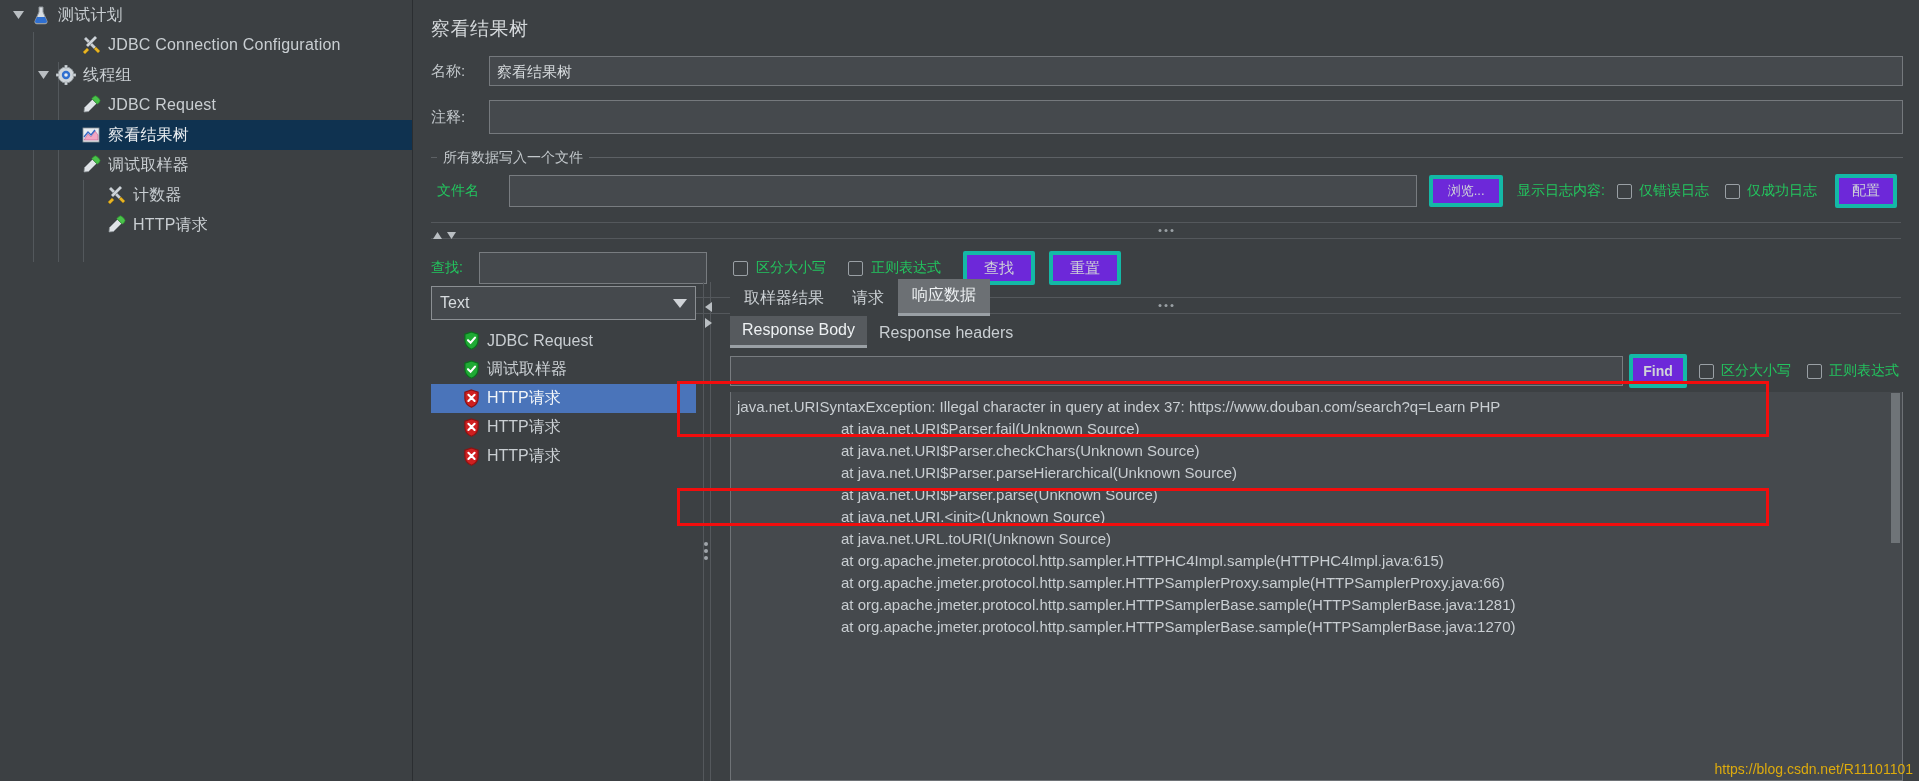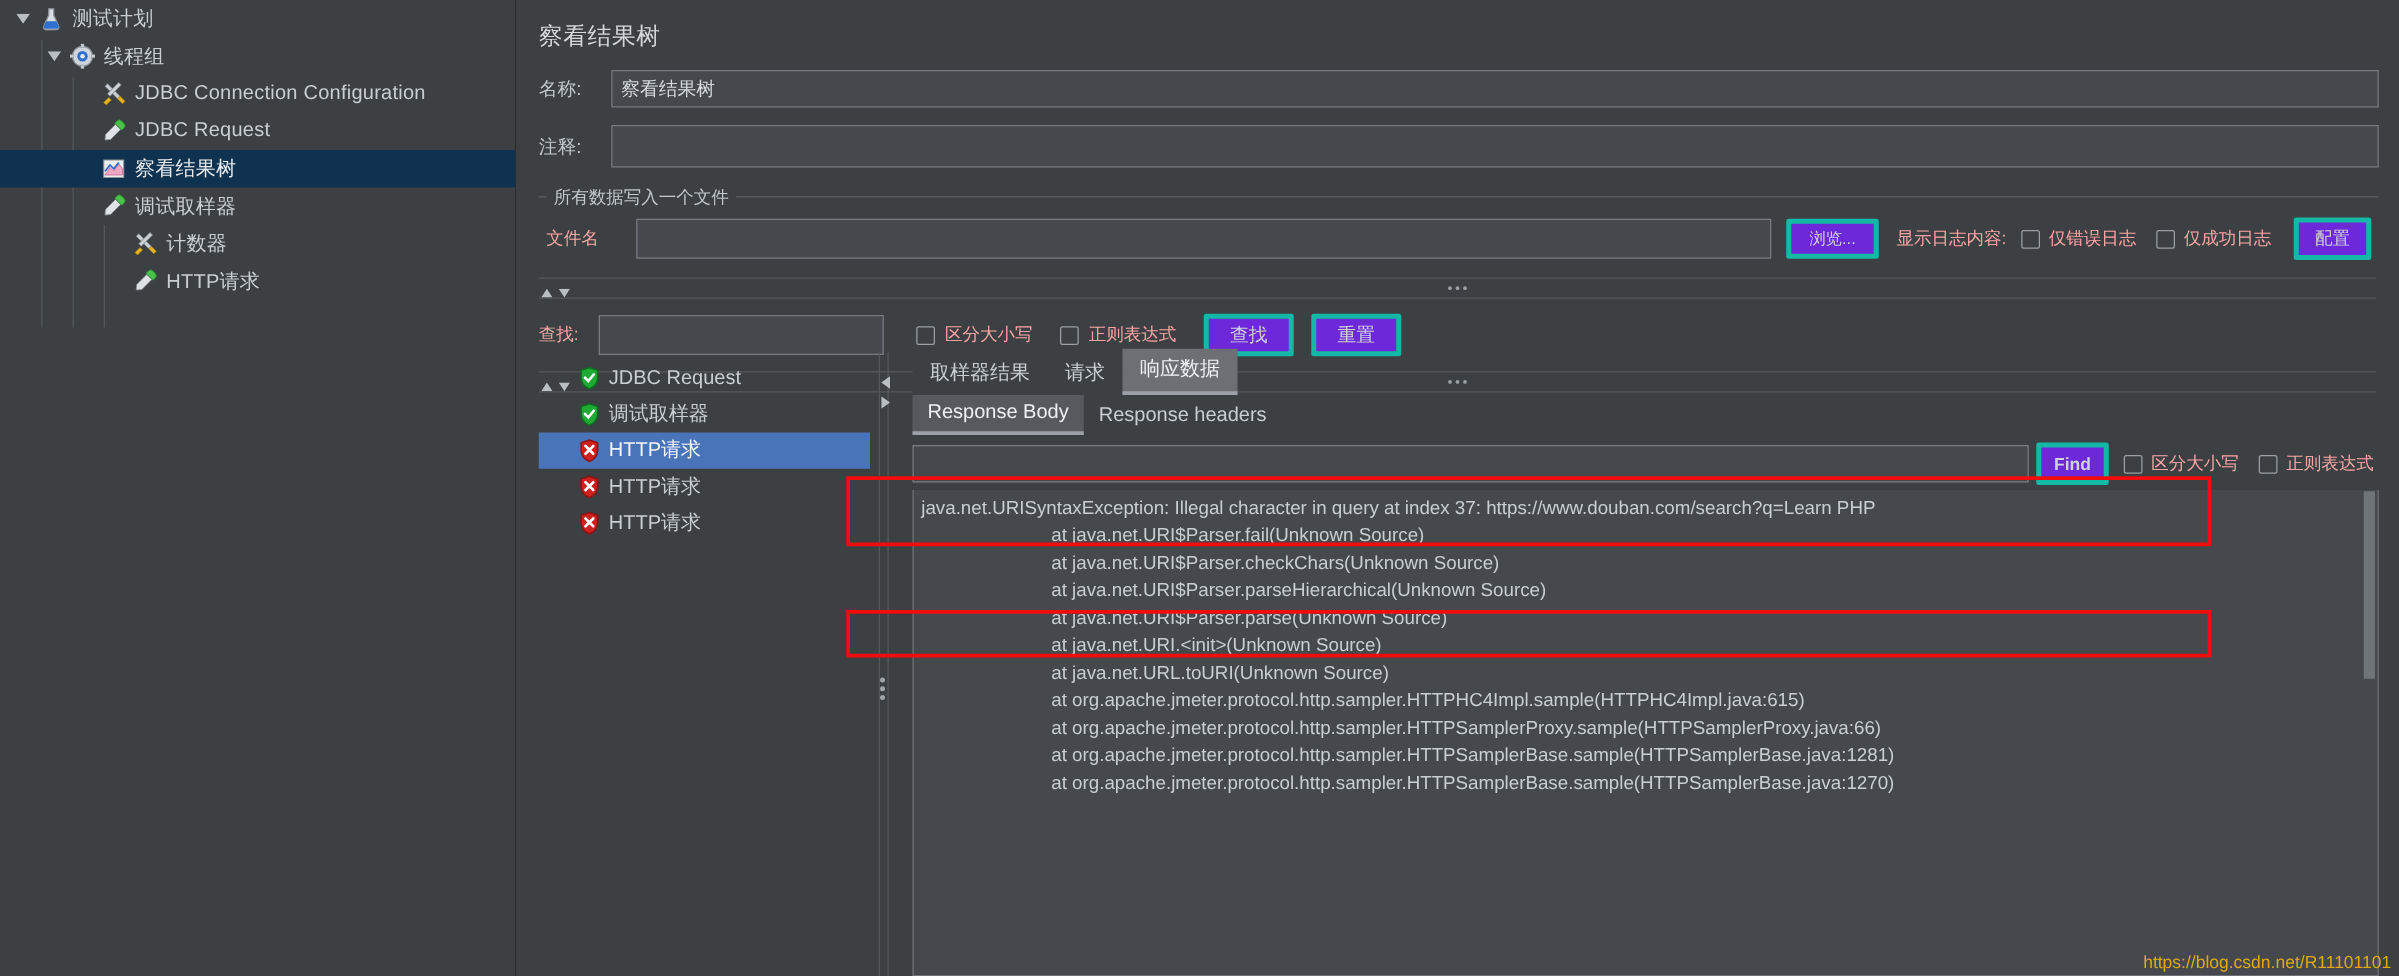--- a/index.html
+++ b/index.html
@@ -43,21 +43,21 @@
   }
   .tbox.empty{color:#45494d;}
 
   .group{margin-top:14px;margin-left:10px;margin-right:8px;position:relative;padding-top:10px;}
   .group-line{position:absolute;top:9px;left:0;right:0;height:1px;background:#5d6165;}
   .group-title{
     position:absolute;top:0;left:6px;background:#3c4043;padding:0 6px;
     font-size:14px;color:#c2c7cb;line-height:18px;
   }
   .group-inner{display:flex;align-items:center;padding:16px 6px 14px 6px;}
-  .lbl{font-size:14px;color:#fca5a5;white-space:nowrap;}
+  .lbl{font-size:14px;color:#22c55e;white-space:nowrap;}
   .inp{
     height:32px;background:#45494d;border:1px solid #787c80;box-sizing:border-box;
   }
   .btn{
     background:#6d28d9;border:4px solid #14b8a6;color:#cfd3d7;
     font-size:13px;border-radius:2px;box-sizing:border-box;
     display:flex;align-items:center;justify-content:center;cursor:default;
   }
   .cb{
     width:15px;height:15px;border:1px solid #9aa0a5;background:#3c4043;
@@ -148,20 +148,33 @@
               <polygon points="0,0 11,0 5.5,8" fill="#b9bec2"></polygon>
             </svg>
           </div>
           <div class="ico">
             <svg width="20" height="20" viewBox="0 0 20 20">
               <path d="M8 2h4v5l4 9a2 2 0 0 1-1.8 2.8H5.8A2 2 0 0 1 4 16l4-9V2z" fill="#d8dde1" stroke="#8d9398"></path>
               <path d="M6 12h8l2 4.2A1.6 1.6 0 0 1 14.4 18H5.6A1.6 1.6 0 0 1 4 16.2L6 12z" fill="#2f6fd0"></path>
             </svg>
           </div>
           <div class="tlabel">测试计划</div>
+        </div>
+        <div class="tree-row">
+          <div style="width: 58px; flex: 0 0 58px;"></div>
+          <div class="tw"></div>
+          <div class="ico">
+            <svg width="20" height="20" viewBox="0 0 20 20">
+              <path d="M3 4l10 10 2-2L5 2 3 4z" fill="#c9ced3" stroke="#7f858a" stroke-width=".7"></path>
+              <path d="M13 14l4 4 2-2-4-4-2 2z" fill="#e8b424" stroke="#a57f10" stroke-width=".6"></path>
+              <path d="M16 3l-9 9-2-2 9-9 2 2z" fill="#cfd4d9" stroke="#7f858a" stroke-width=".7"></path>
+              <path d="M6 13l-4 4 2 2 4-4-2-2z" fill="#e8b424" stroke="#a57f10" stroke-width=".6"></path>
+            </svg>
+          </div>
+          <div class="tlabel">JDBC Connection Configuration</div>
         </div>
         <div class="tree-row">
           <div style="width: 33px; flex: 0 0 33px;"></div>
           <div class="tw">
             <svg width="11" height="8" viewBox="0 0 11 8">
               <polygon points="0,0 11,0 5.5,8" fill="#b9bec2"></polygon>
             </svg>
           </div>
           <div class="ico">
             <svg width="20" height="20" viewBox="0 0 20 20">
@@ -170,33 +183,20 @@
               <circle cx="10" cy="10" r="1.8" fill="#e7ebee"></circle>
               <g fill="#cfd5da" stroke="#8d9398" stroke-width=".5">
                 <rect x="8.8" y="0" width="2.4" height="3"></rect>
                 <rect x="8.8" y="17" width="2.4" height="3"></rect>
                 <rect x="0" y="8.8" width="3" height="2.4"></rect>
                 <rect x="17" y="8.8" width="3" height="2.4"></rect>
               </g>
             </svg>
           </div>
           <div class="tlabel">线程组</div>
-        </div>
-        <div class="tree-row">
-          <div style="width: 58px; flex: 0 0 58px;"></div>
-          <div class="tw"></div>
-          <div class="ico">
-            <svg width="20" height="20" viewBox="0 0 20 20">
-              <path d="M3 4l10 10 2-2L5 2 3 4z" fill="#c9ced3" stroke="#7f858a" stroke-width=".7"></path>
-              <path d="M13 14l4 4 2-2-4-4-2 2z" fill="#e8b424" stroke="#a57f10" stroke-width=".6"></path>
-              <path d="M16 3l-9 9-2-2 9-9 2 2z" fill="#cfd4d9" stroke="#7f858a" stroke-width=".7"></path>
-              <path d="M6 13l-4 4 2 2 4-4-2-2z" fill="#e8b424" stroke="#a57f10" stroke-width=".6"></path>
-            </svg>
-          </div>
-          <div class="tlabel">JDBC Connection Configuration</div>
         </div>
         <div class="tree-row">
           <div style="width: 58px; flex: 0 0 58px;"></div>
           <div class="tw"></div>
           <div class="ico">
             <svg width="20" height="20" viewBox="0 0 20 20">
               <path d="M11.5 4.5l4 4-8 8-4.5.5.5-4.5 8-8z" fill="#dfe3e7" stroke="#8d9398" stroke-width=".7"></path>
               <path d="M12.6 1.8a2.6 2.6 0 0 1 3.7 0l1.9 1.9a2.6 2.6 0 0 1 0 3.7l-1.8 1.8-5.6-5.6 1.8-1.8z" fill="#49c24a" stroke="#2c8c2d" stroke-width=".7"></path>
             </svg>
           </div>
@@ -326,20 +326,28 @@
         <div class="dots">
             <i></i>
             <i></i>
             <i></i>
           </div>
       </div>
 
       <div class="bottom">
 
         <div class="leftcol">
+          <div class="combo">
+            <span>Text</span>
+            <span>
+              <svg width="14" height="9">
+                  <polygon points="0,0 14,0 7,9" fill="#cfd3d7"></polygon>
+                </svg>
+            </span>
+          </div>
           <div class="rlist" id="result-list">
               <div class="ritem">
                 <span class="sh">
                   <svg width="17" height="19" viewBox="0 0 17 19">
                     <path d="M8.5 1l6.6 2.2v6c0 4.6-3.1 7.6-6.6 9-3.5-1.4-6.6-4.4-6.6-9v-6L8.5 1z" fill="#1faa34" stroke="#0c6c1e" stroke-width="1.2"></path>
                     <path d="M5 9.2l2.6 2.6L12 6.6" fill="none" stroke="#fff" stroke-width="2.1" stroke-linecap="round"></path>
                   </svg>
                 </span>
                 <span>JDBC Request</span>
               </div>

